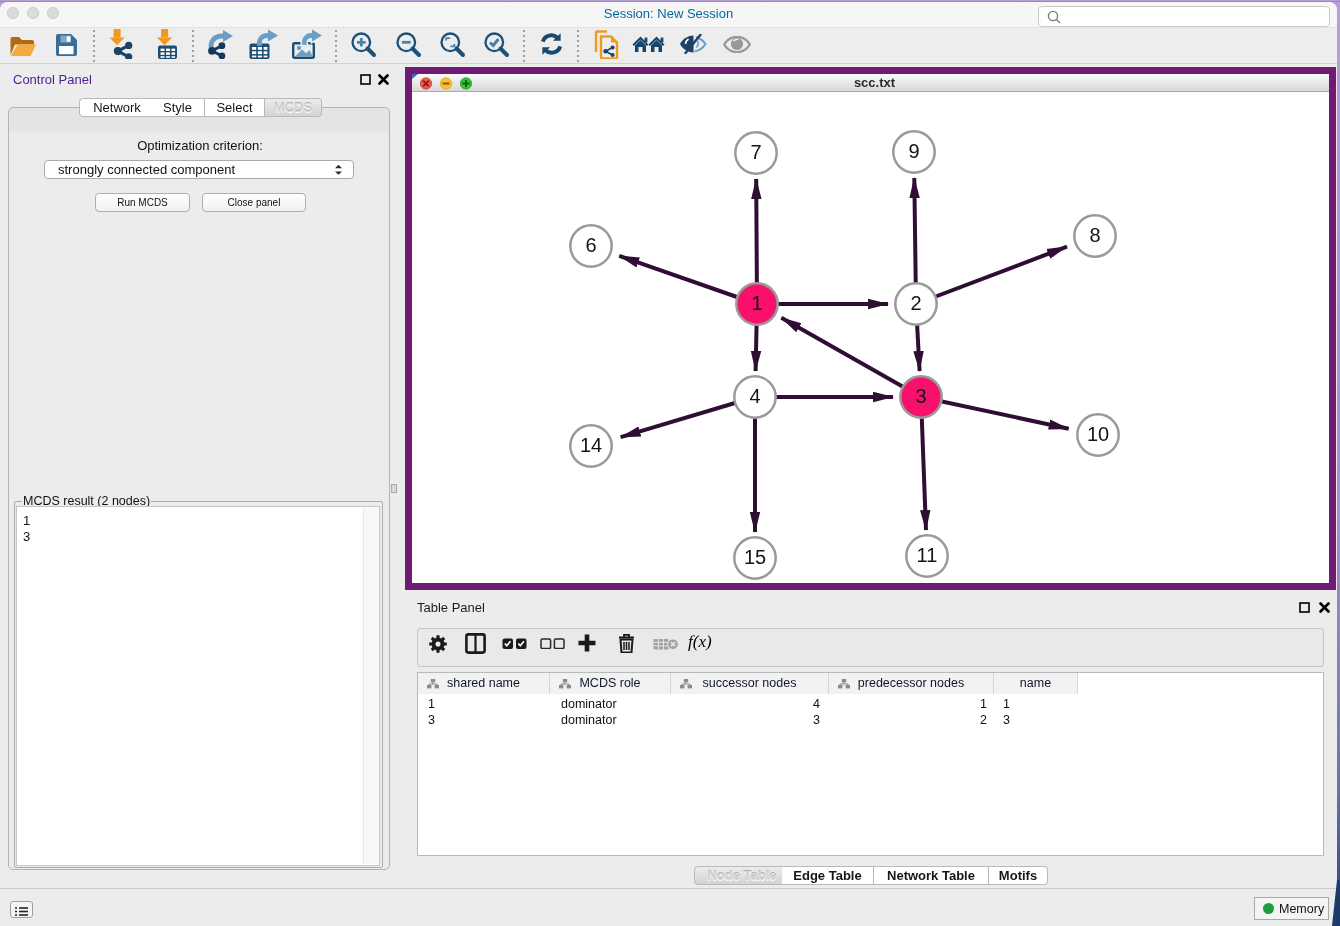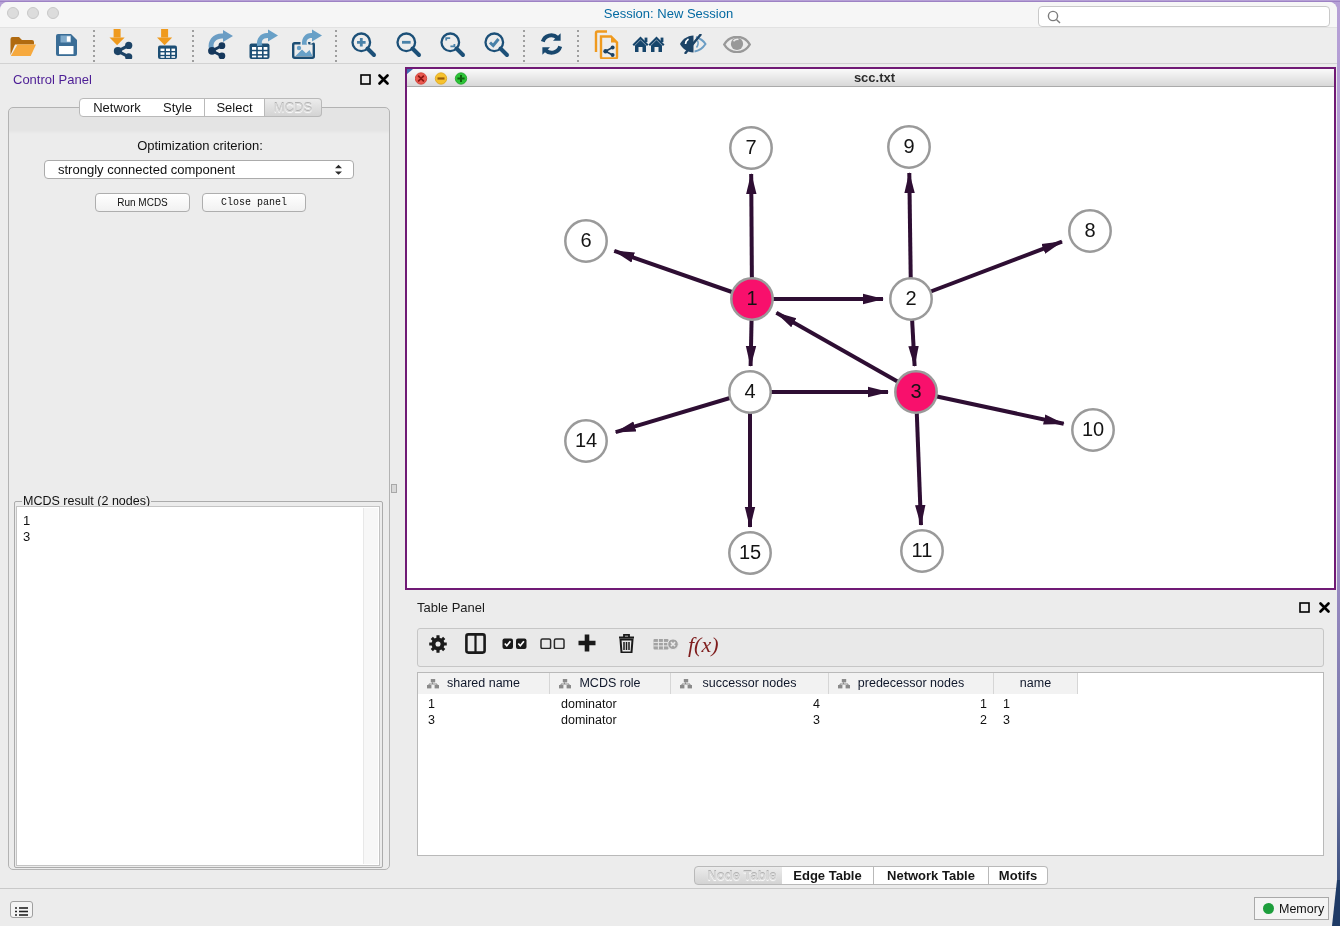--- a/index.html
+++ b/index.html
@@ -37,21 +37,21 @@
 fieldset#mcdsres { position:absolute; left:14px; top:494px; width:369px; height:374px;
   border:1px solid #ababab; border-radius:2px; }
 #mcdsres legend { font-size:12.5px; color:#111; margin-left:7px; padding:0 1px; }
 #resarea { position:absolute; left:1px; top:-2px; width:364px; height:360px;
   background:#fff; border:1px solid #c4c4c4; font-size:13px; color:#111; line-height:15.5px;
   padding:6px 0 0 6px; }
 #restrack { position:absolute; right:1px; top:1px; width:15px; height:356px;
   background:#f7f7f7; border-left:1px solid #e8e8e8; }
 
 #scc { position:absolute; left:405px; top:67px; width:931px; height:523px;
-  border:2px solid #701a75; background:#fff; overflow:hidden; }
+  border:7px solid #701a75; background:#fff; overflow:hidden; }
 #scctitle { position:absolute; left:0; top:0; width:100%; height:18px;
   background:linear-gradient(180deg,#fafafa,#d8d8d8); border-bottom:1px solid #aaa;
   text-align:center; font-size:13px; font-weight:bold; color:#2c2c2c; line-height:18px; padding-left:8px; }
 
 #tptoolbar { position:absolute; left:417px; top:628px; width:907px; height:39px;
   background:#e9e9e9; border:1px solid #c6c6c6; border-radius:3px; }
 #tbl { position:absolute; left:417px; top:672px; width:907px; height:184px;
   background:#fff; border:1px solid #b9b9b9; }
 .th { position:absolute; top:0; height:21px; background:#f2f2f2;
   border-right:1px solid #d6d6d6; font-size:12.5px; color:#0f172a; text-align:center;
@@ -227,21 +227,21 @@
   <div class="tab" style="left:151px; width:54px; border-left:none;">Style</div>
   <div class="tab" style="left:205px; width:60px; border-left:none;">Select</div>
   <div class="tab etched" style="left:265px; width:57px; border-left:none; border-radius:0 4px 4px 0;">MCDS</div>
   <div class="abs" style="left:0;top:138px;width:400px;text-align:center;font-size:13px;color:#111;">Optimization criterion:</div>
   <div id="dd">strongly connected component
     <svg width="9" height="12" style="position:absolute;right:10px;top:3px;">
       <path d="M1 4.2 L4.5 0.8 L8 4.2 Z M1 7.4 L4.5 10.8 L8 7.4 Z" fill="#2b2b2b"></path>
     </svg>
   </div>
   <div class="btn" style="left:95px;top:193px;width:95px;">Run MCDS</div>
-  <div class="btn" style="left:202px;top:193px;width:104px;font-family:Liberation Mono, monospace;">Close panel</div>
+  <div class="btn" style="left:202px;top:193px;width:104px;">Close panel</div>
   <fieldset id="mcdsres">
     <legend>MCDS result (2 nodes)</legend>
     <div id="resarea">1<br>3<div id="restrack"></div></div>
   </fieldset>
 
   <div class="abs" style="left:391px;top:484px;width:6px;height:9px;background:#d8d8d8;border:1px solid #a8a8a8;"></div>
 
   <div id="scc">
     <div id="scctitle">scc.txt</div>
     <svg class="abs" style="left:0;top:0;" width="6" height="5">
@@ -349,21 +349,21 @@
       <rect x="0.5" y="2" width="15" height="10.5" rx="1" fill="#a2a2a2"></rect>
       <g stroke="#e9e9e9" stroke-width="1">
         <line x1="0.5" y1="5.4" x2="15.5" y2="5.4"></line>
         <line x1="0.5" y1="8.9" x2="15.5" y2="8.9"></line>
         <line x1="5.4" y1="2" x2="5.4" y2="12.5"></line>
         <line x1="10.4" y1="2" x2="10.4" y2="12.5"></line>
       </g>
       <circle cx="20" cy="7.2" r="5.3" fill="#a2a2a2" stroke="#e9e9e9" stroke-width="1"></circle>
       <path d="M17.9 5.1 L22.1 9.3 M22.1 5.1 L17.9 9.3" stroke="#e9e9e9" stroke-width="1.6"></path>
     </svg>
-    <div class="abs" style="left:270px;top:3px;font-family:'Liberation Serif',serif;font-style:italic;font-size:22px;color:#7f1d1d;">f(x)</div>
+    <div class="abs" style="left:270px;top:3px;font-family:'Liberation Serif',serif;font-style:italic;font-size:17px;color:#000000;">f(x)</div>
   </div>
   <div id="tbl">
     <div class="th" style="left:0;width:132px;">shared name</div>
     <div class="th" style="left:132px;width:121px;">MCDS role</div>
     <div class="th" style="left:253px;width:158px;">successor nodes</div>
     <div class="th" style="left:411px;width:165px;">predecessor nodes</div>
     <div class="th" style="left:576px;width:84px;">name</div>
     <svg class="abs" style="left:9px;top:6px;" width="12" height="10">
       <g fill="#8a8a8a">
         <rect x="3.8" y="0" width="4.4" height="3.4"></rect>

